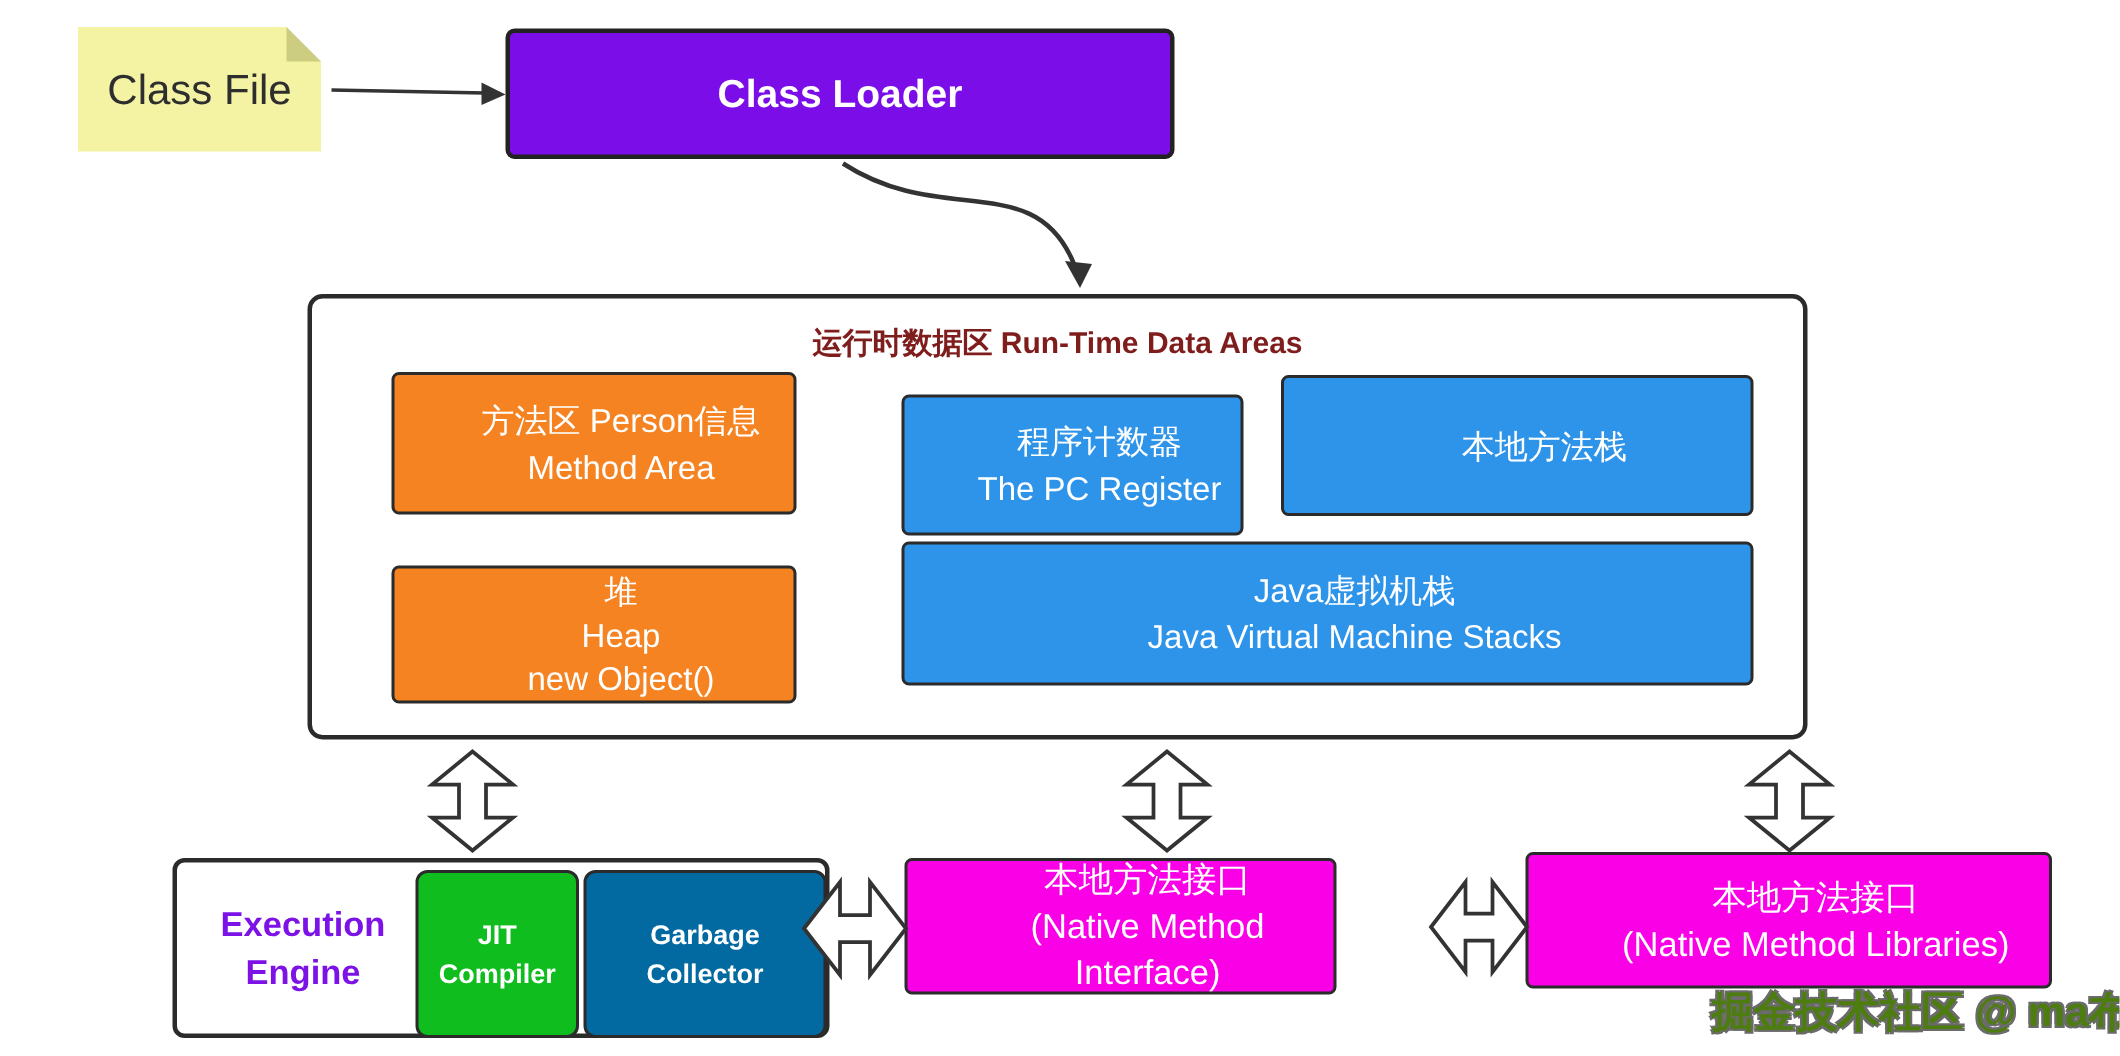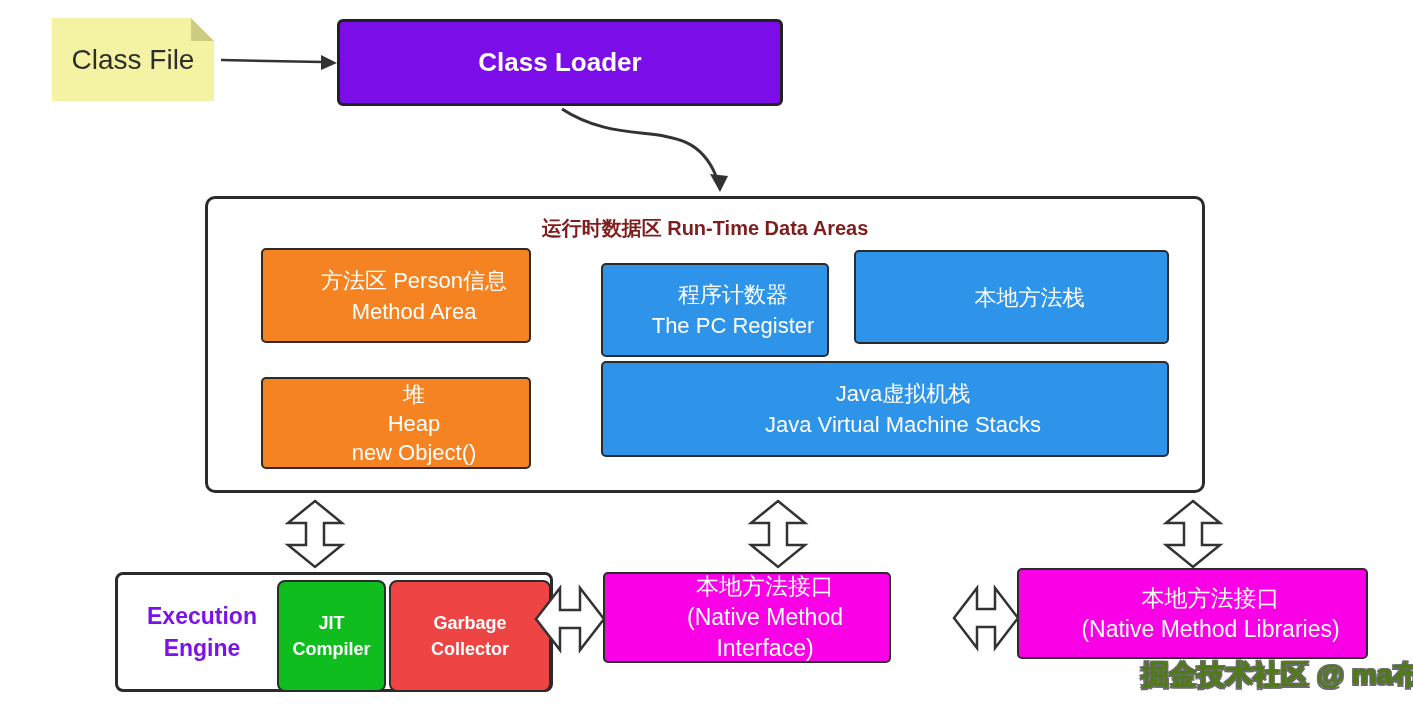--- a/index.html
+++ b/index.html
@@ -57,21 +57,21 @@
     display:flex;flex-direction:column;align-items:center;justify-content:center;
     color:#7D12E6;font-size:23px;font-weight:bold;line-height:32px;
   }
   .jit{
     position:absolute;left:159px;top:5px;width:105px;height:108px;background:#0FBE1E;
     border:2.5px solid #2b2b2b;border-radius:8px;
     display:flex;flex-direction:column;align-items:center;justify-content:center;
     color:#ffffff;font-size:18px;font-weight:bold;line-height:26px;text-align:center;
   }
   .gc{
-    position:absolute;left:271px;top:5px;width:158px;height:108px;background:#ef4444;
+    position:absolute;left:271px;top:5px;width:158px;height:108px;background:#0369a1;
     border:2.5px solid #2b2b2b;border-radius:8px;
     display:flex;flex-direction:column;align-items:center;justify-content:center;
     color:#ffffff;font-size:18px;font-weight:bold;line-height:26px;text-align:center;
   }
   .nmi{left:603px;top:572px;width:288px;height:91px;}
   .nml{left:1017px;top:568px;width:351px;height:91px;}
   
   .overlay{position:absolute;left:0;top:0;width:1413px;height:704px;pointer-events:none;z-index:5;}
   
   .watermark{

